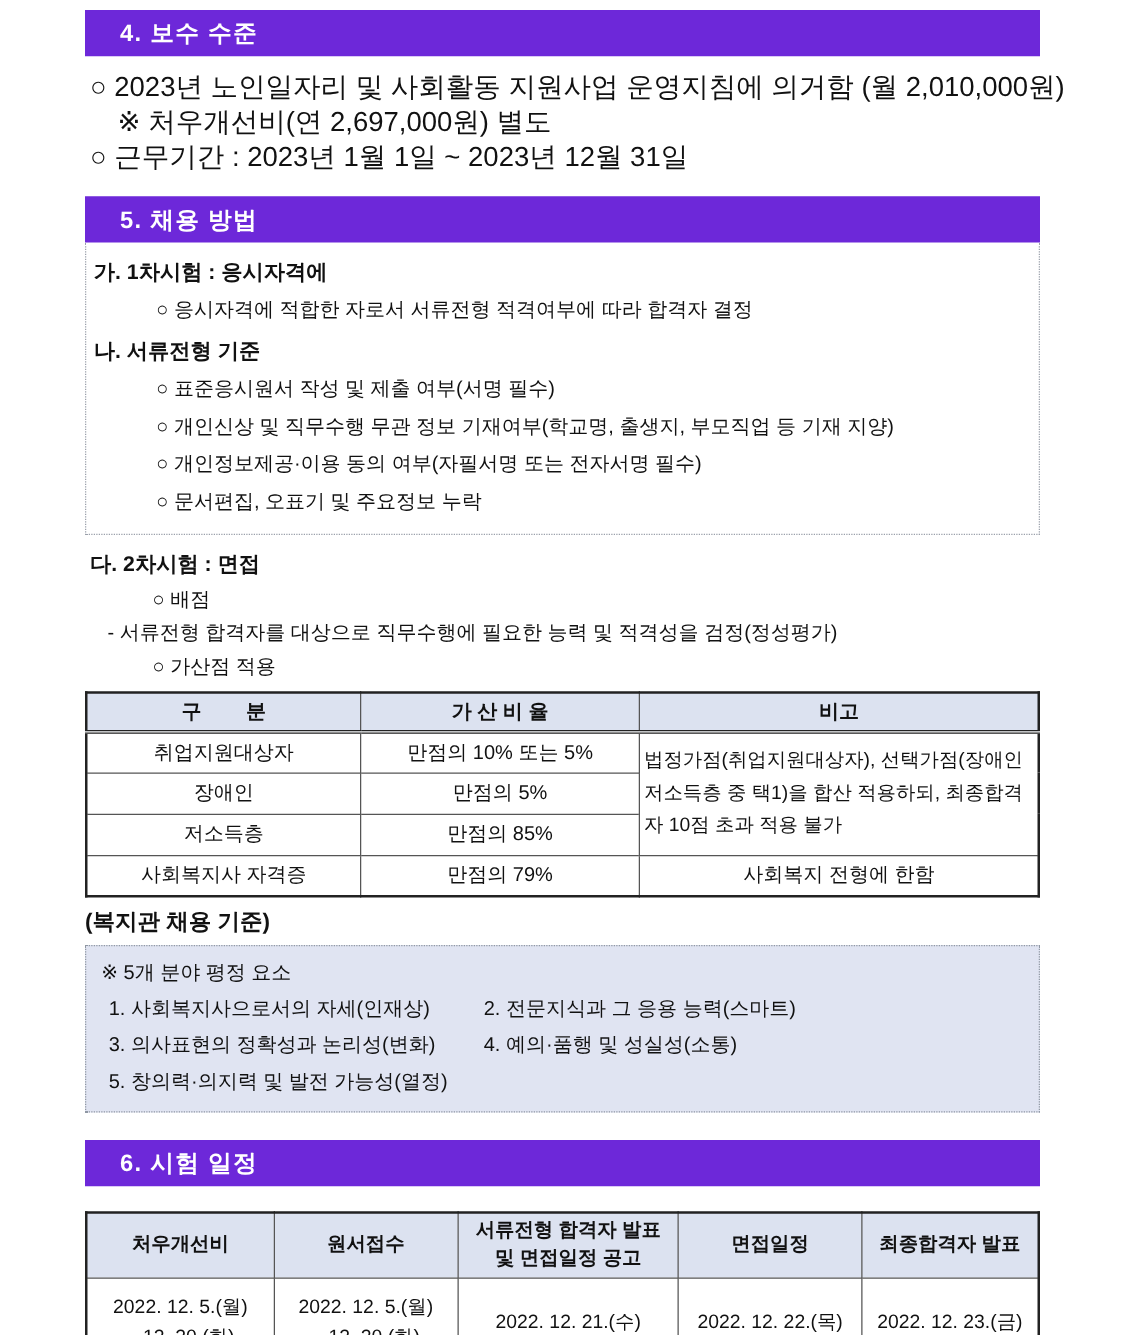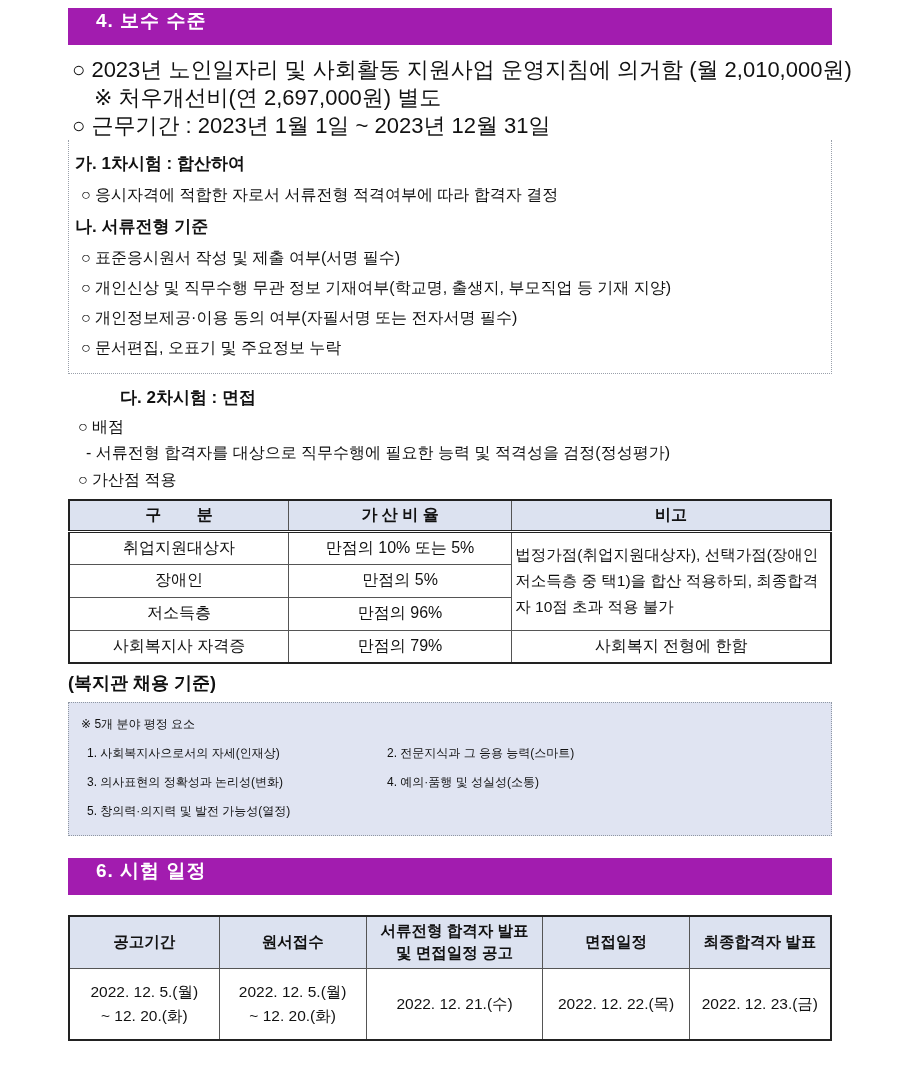--- a/index.html
+++ b/index.html
@@ -5,42 +5,42 @@
   * { margin:0; padding:0; box-sizing:border-box; }
   html,body { background:#ffffff; }
   body {
     width:900px; height:1068px;
     font-family:"Liberation Sans","DejaVu Sans",sans-serif;
     color:#111; overflow:hidden;
   }
   .doc { width:764px; margin:0 0 0 68px; padding-top:8px; }
 
   .bar {
-    height:37px; background:#a21caf; color:#ffffff;
-    display:flex; 
+    height:37px; background:#6d28d9; color:#ffffff;
+    display:flex; align-items:center;
     font-size:19px; font-weight:bold; padding-left:28px;
     letter-spacing:1px;
   }
   .bar + * { margin-top:0; }
 
   .sec-body { padding:11px 0 0 4px; }
   .line { font-size:22px; line-height:28px; white-space:nowrap; }
   .line.indent { padding-left:22px; }
 
   .bar2 { margin-top:17px; }
 
   .dotted-box {
     border:1px dotted #9aa0aa; border-top:none;
     padding:7px 8px 10px 6px;
   }
   .subhead { font-weight:bold; font-size:17px; line-height:33px; white-space:nowrap; }
-  .bullet  { font-size:16px; line-height:30px; padding-left:6px; white-space:nowrap; }
+  .bullet  { font-size:16px; line-height:30px; padding-left:6px; white-space:nowrap;margin-left:44px; }
 
   .sec5c { padding:9px 0 0 4px; }
-  .sec5c .subhead { line-height:30px;margin-left:48px; }
+  .sec5c .subhead { line-height:30px; }
   .sec5c .bullet  { line-height:27px; }
   .dash { font-size:16px; line-height:26px; padding-left:14px; white-space:nowrap; }
 
   table { width:100%; border-collapse:collapse; }
   .t1 { margin-top:6px; border:2px solid #222; font-size:16px; }
   .t1 th, .t1 td { border:1px solid #555; text-align:center; }
   .t1 thead th {
     background:#dce2f0; height:31px; font-weight:bold;
     border-bottom:3px double #222; white-space:pre;
   }
@@ -48,21 +48,21 @@
   .t1 td.merged {
     text-align:left; padding:2px 3px; line-height:26px;
     font-size:15.5px; white-space:normal;
   }
 
   .caption { font-weight:bold; font-size:18px; margin-top:7px; }
 
   .evalbox {
     margin-top:7px; background:#e0e4f2;
     border:1px dotted #8f97a3;
-    padding:7px 16px 9px 12px; font-size:12px;
+    padding:7px 16px 9px 12px; font-size:16px;
   }
   .evalbox .ebtitle { line-height:29px; white-space:nowrap; }
   .evalgrid { display:grid; grid-template-columns:300px 1fr; }
   .evalgrid .eitem { line-height:29px; padding-left:6px; white-space:nowrap; }
 
   .bar3 { margin-top:22px; }
 
   .t2 { margin-top:20px; border:2px solid #222; font-size:15.5px; }
   .t2 th, .t2 td { border:1px solid #555; text-align:center; }
   .t2 th {
@@ -78,22 +78,25 @@
 
   <div class="bar">
     <span>4. 보수 수준</span>
   </div>
   <div class="sec-body">
     <div class="line">○ 2023년 노인일자리 및 사회활동 지원사업 운영지침에 의거함 (월 2,010,000원)</div>
     <div class="line indent">※ 처우개선비(연 2,697,000원) 별도</div>
     <div class="line">○ 근무기간 : 2023년 1월 1일 ~ 2023년 12월 31일</div>
   </div>
 
+  <div class="bar bar2">
+    <span>5. 채용 방법</span>
+  </div>
   <div class="dotted-box">
-    <div class="subhead">가. 1차시험 : 합산하여</div>
+    <div class="subhead">가. 1차시험 : 응시자격에</div>
     <div class="bullet">○ 응시자격에 적합한 자로서 서류전형 적격여부에 따라 합격자 결정</div>
     <div class="subhead">나. 서류전형 기준</div>
     <div class="bullet">○ 표준응시원서 작성 및 제출 여부(서명 필수)</div>
     <div class="bullet">○ 개인신상 및 직무수행 무관 정보 기재여부(학교명, 출생지, 부모직업 등 기재 지양)</div>
     <div class="bullet">○ 개인정보제공·이용 동의 여부(자필서명 또는 전자서명 필수)</div>
     <div class="bullet">○ 문서편집, 오표기 및 주요정보 누락</div>
   </div>
   <div class="sec5c">
     <div class="subhead">다. 2차시험 : 면접</div>
     <div class="bullet">○ 배점</div>
@@ -119,21 +122,21 @@
         <td>취업지원대상자</td>
         <td>만점의 10% 또는 5%</td>
         <td class="merged" rowspan="3">법정가점(취업지원대상자), 선택가점(장애인 저소득층 중 택1)을 합산 적용하되, 최종합격자 10점 초과 적용 불가</td>
       </tr>
       <tr>
         <td>장애인</td>
         <td>만점의 5%</td>
       </tr>
       <tr>
         <td>저소득층</td>
-        <td>만점의 96%</td>
+        <td>만점의 85%</td>
       </tr>
       <tr>
         <td>사회복지사 자격증</td>
         <td>만점의 79%</td>
         <td>사회복지 전형에 한함</td>
       </tr>
     </tbody>
   </table>
   <div class="caption">(복지관 채용 기준)</div>
 
@@ -155,21 +158,21 @@
   <table class="t2">
     <colgroup>
         <col style="width:19.7%">
         <col style="width:19.3%">
         <col style="width:23.2%">
         <col style="width:19.2%">
         <col style="width:18.6%">
       </colgroup>
     <thead>
       <tr>
-        <th>공고기간</th>
+        <th>처우개선비</th>
         <th>원서접수</th>
         <th>서류전형 합격자 발표 및 면접일정 공고</th>
         <th>면접일정</th>
         <th>최종합격자 발표</th>
       </tr>
     </thead>
     <tbody>
       <tr>
         <td>2022. 12. 5.(월)
 ~ 12. 20.(화)</td>

